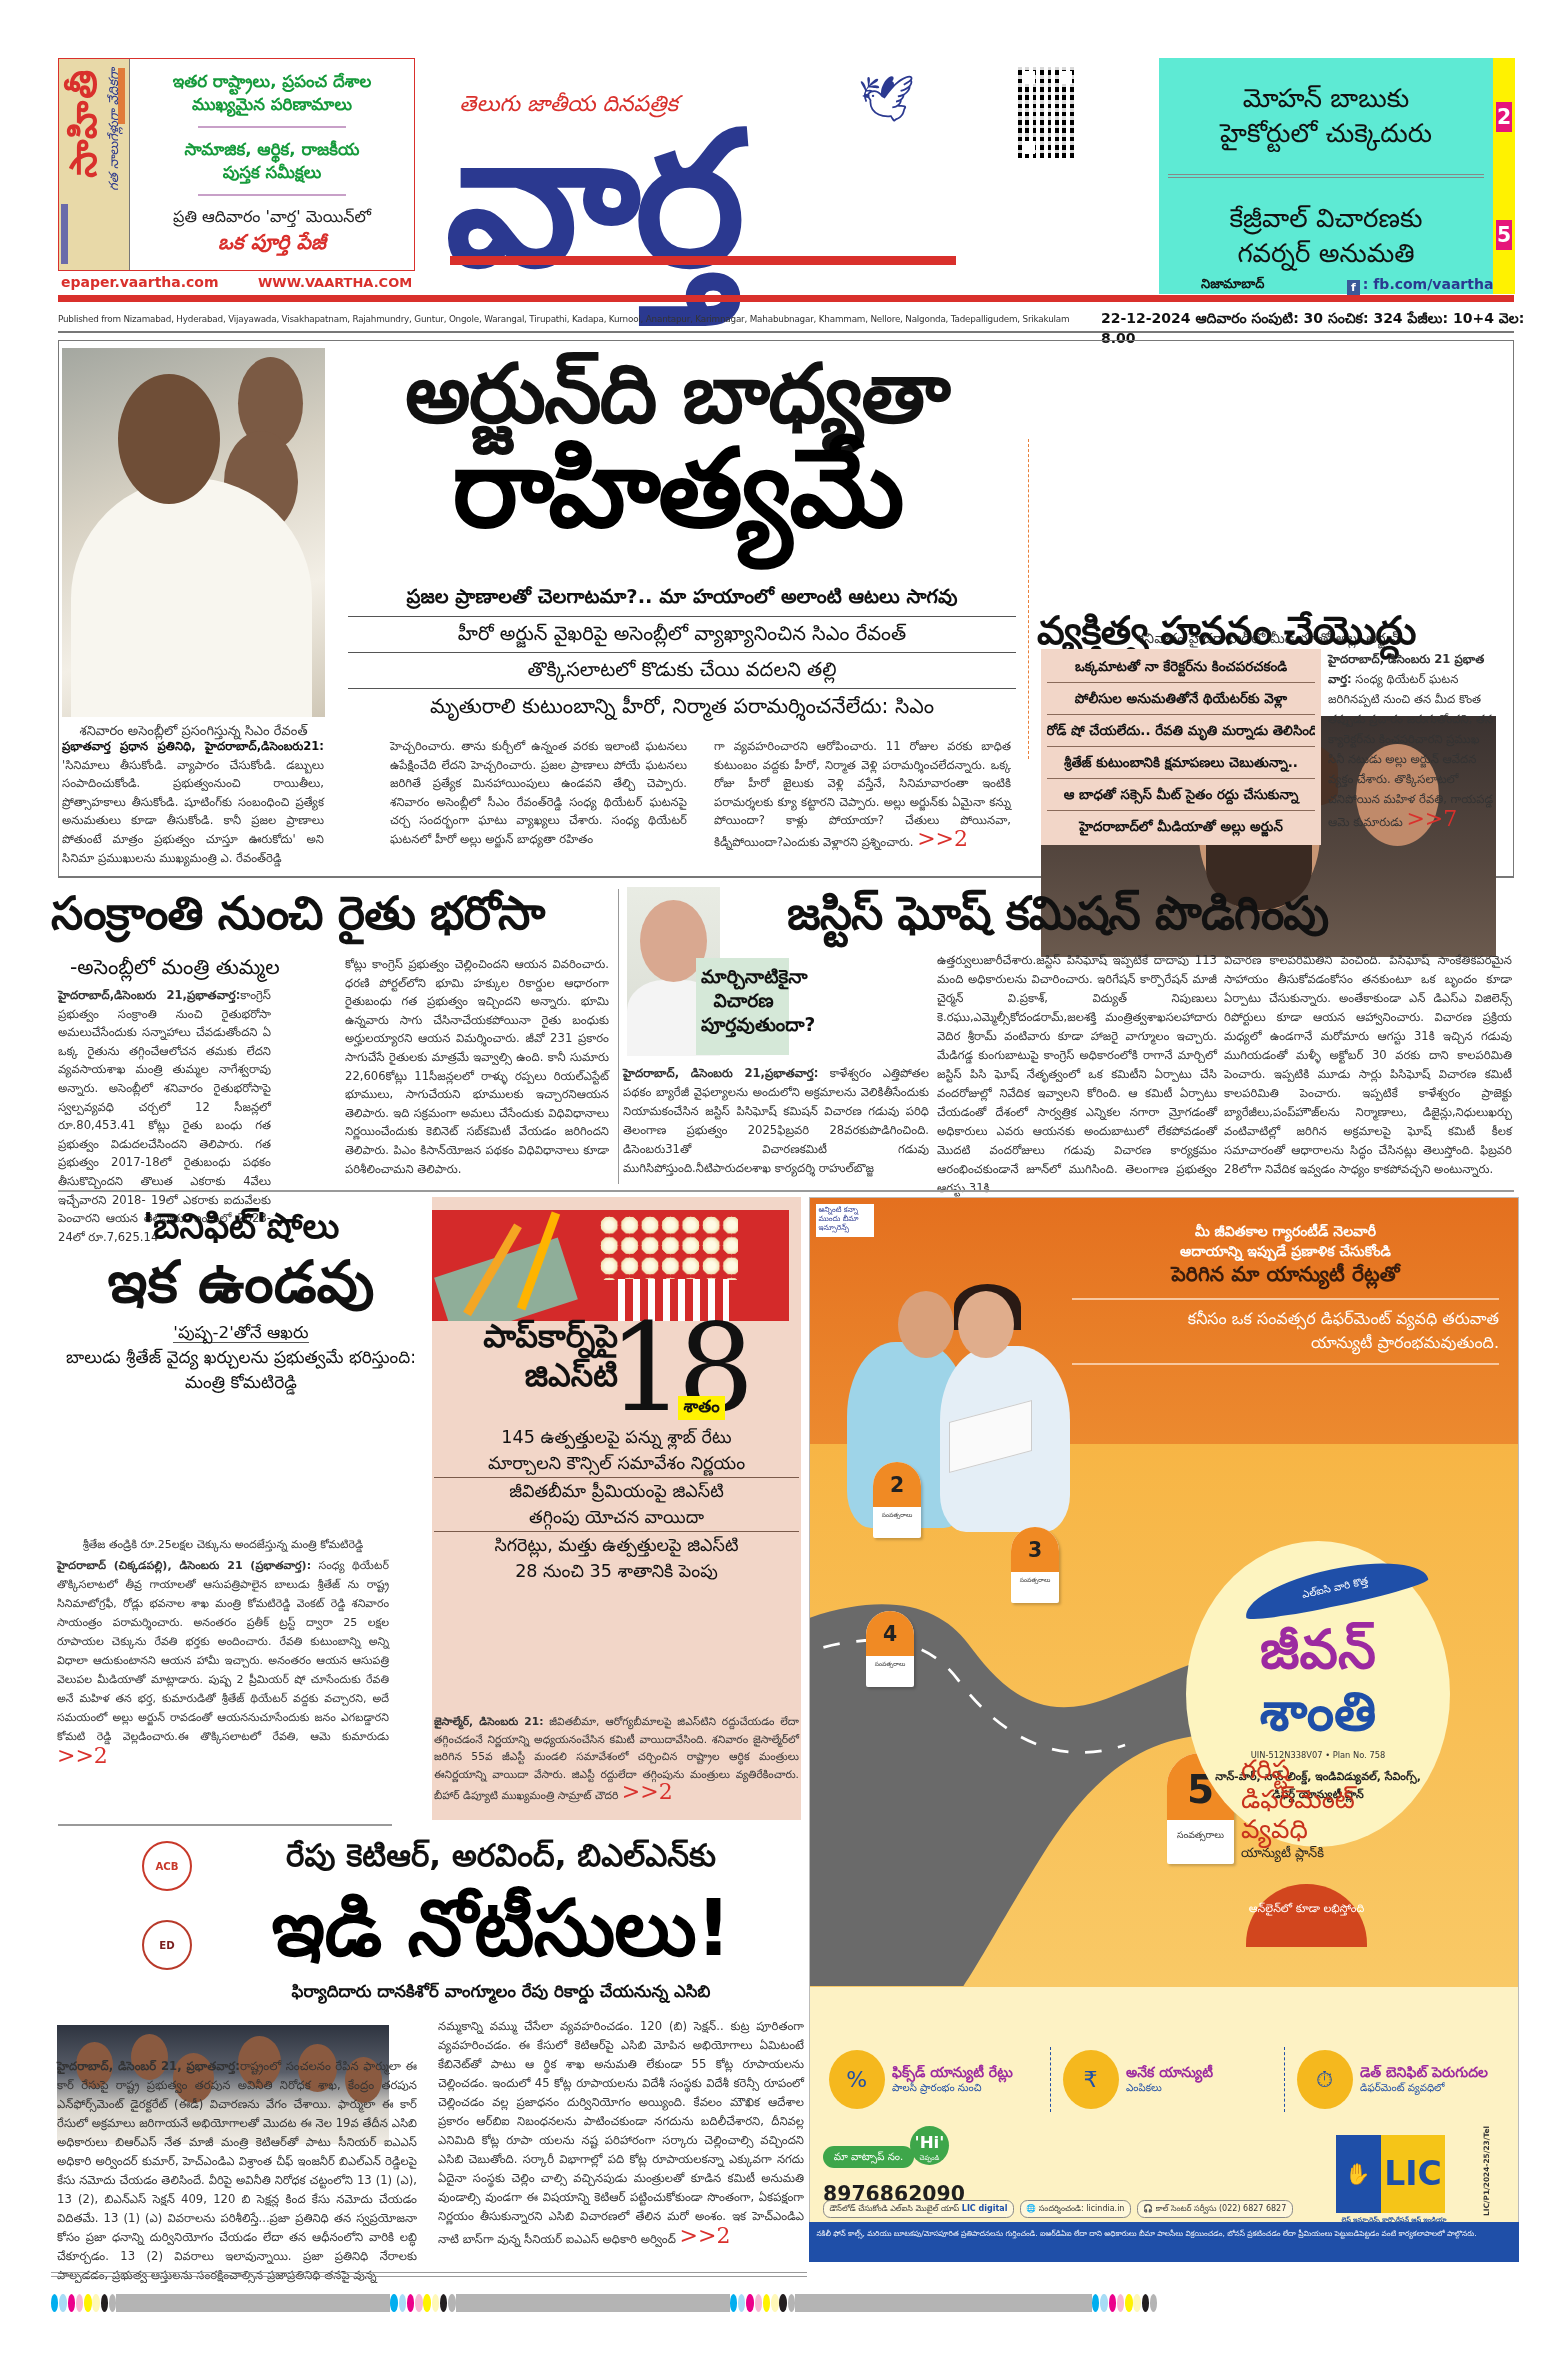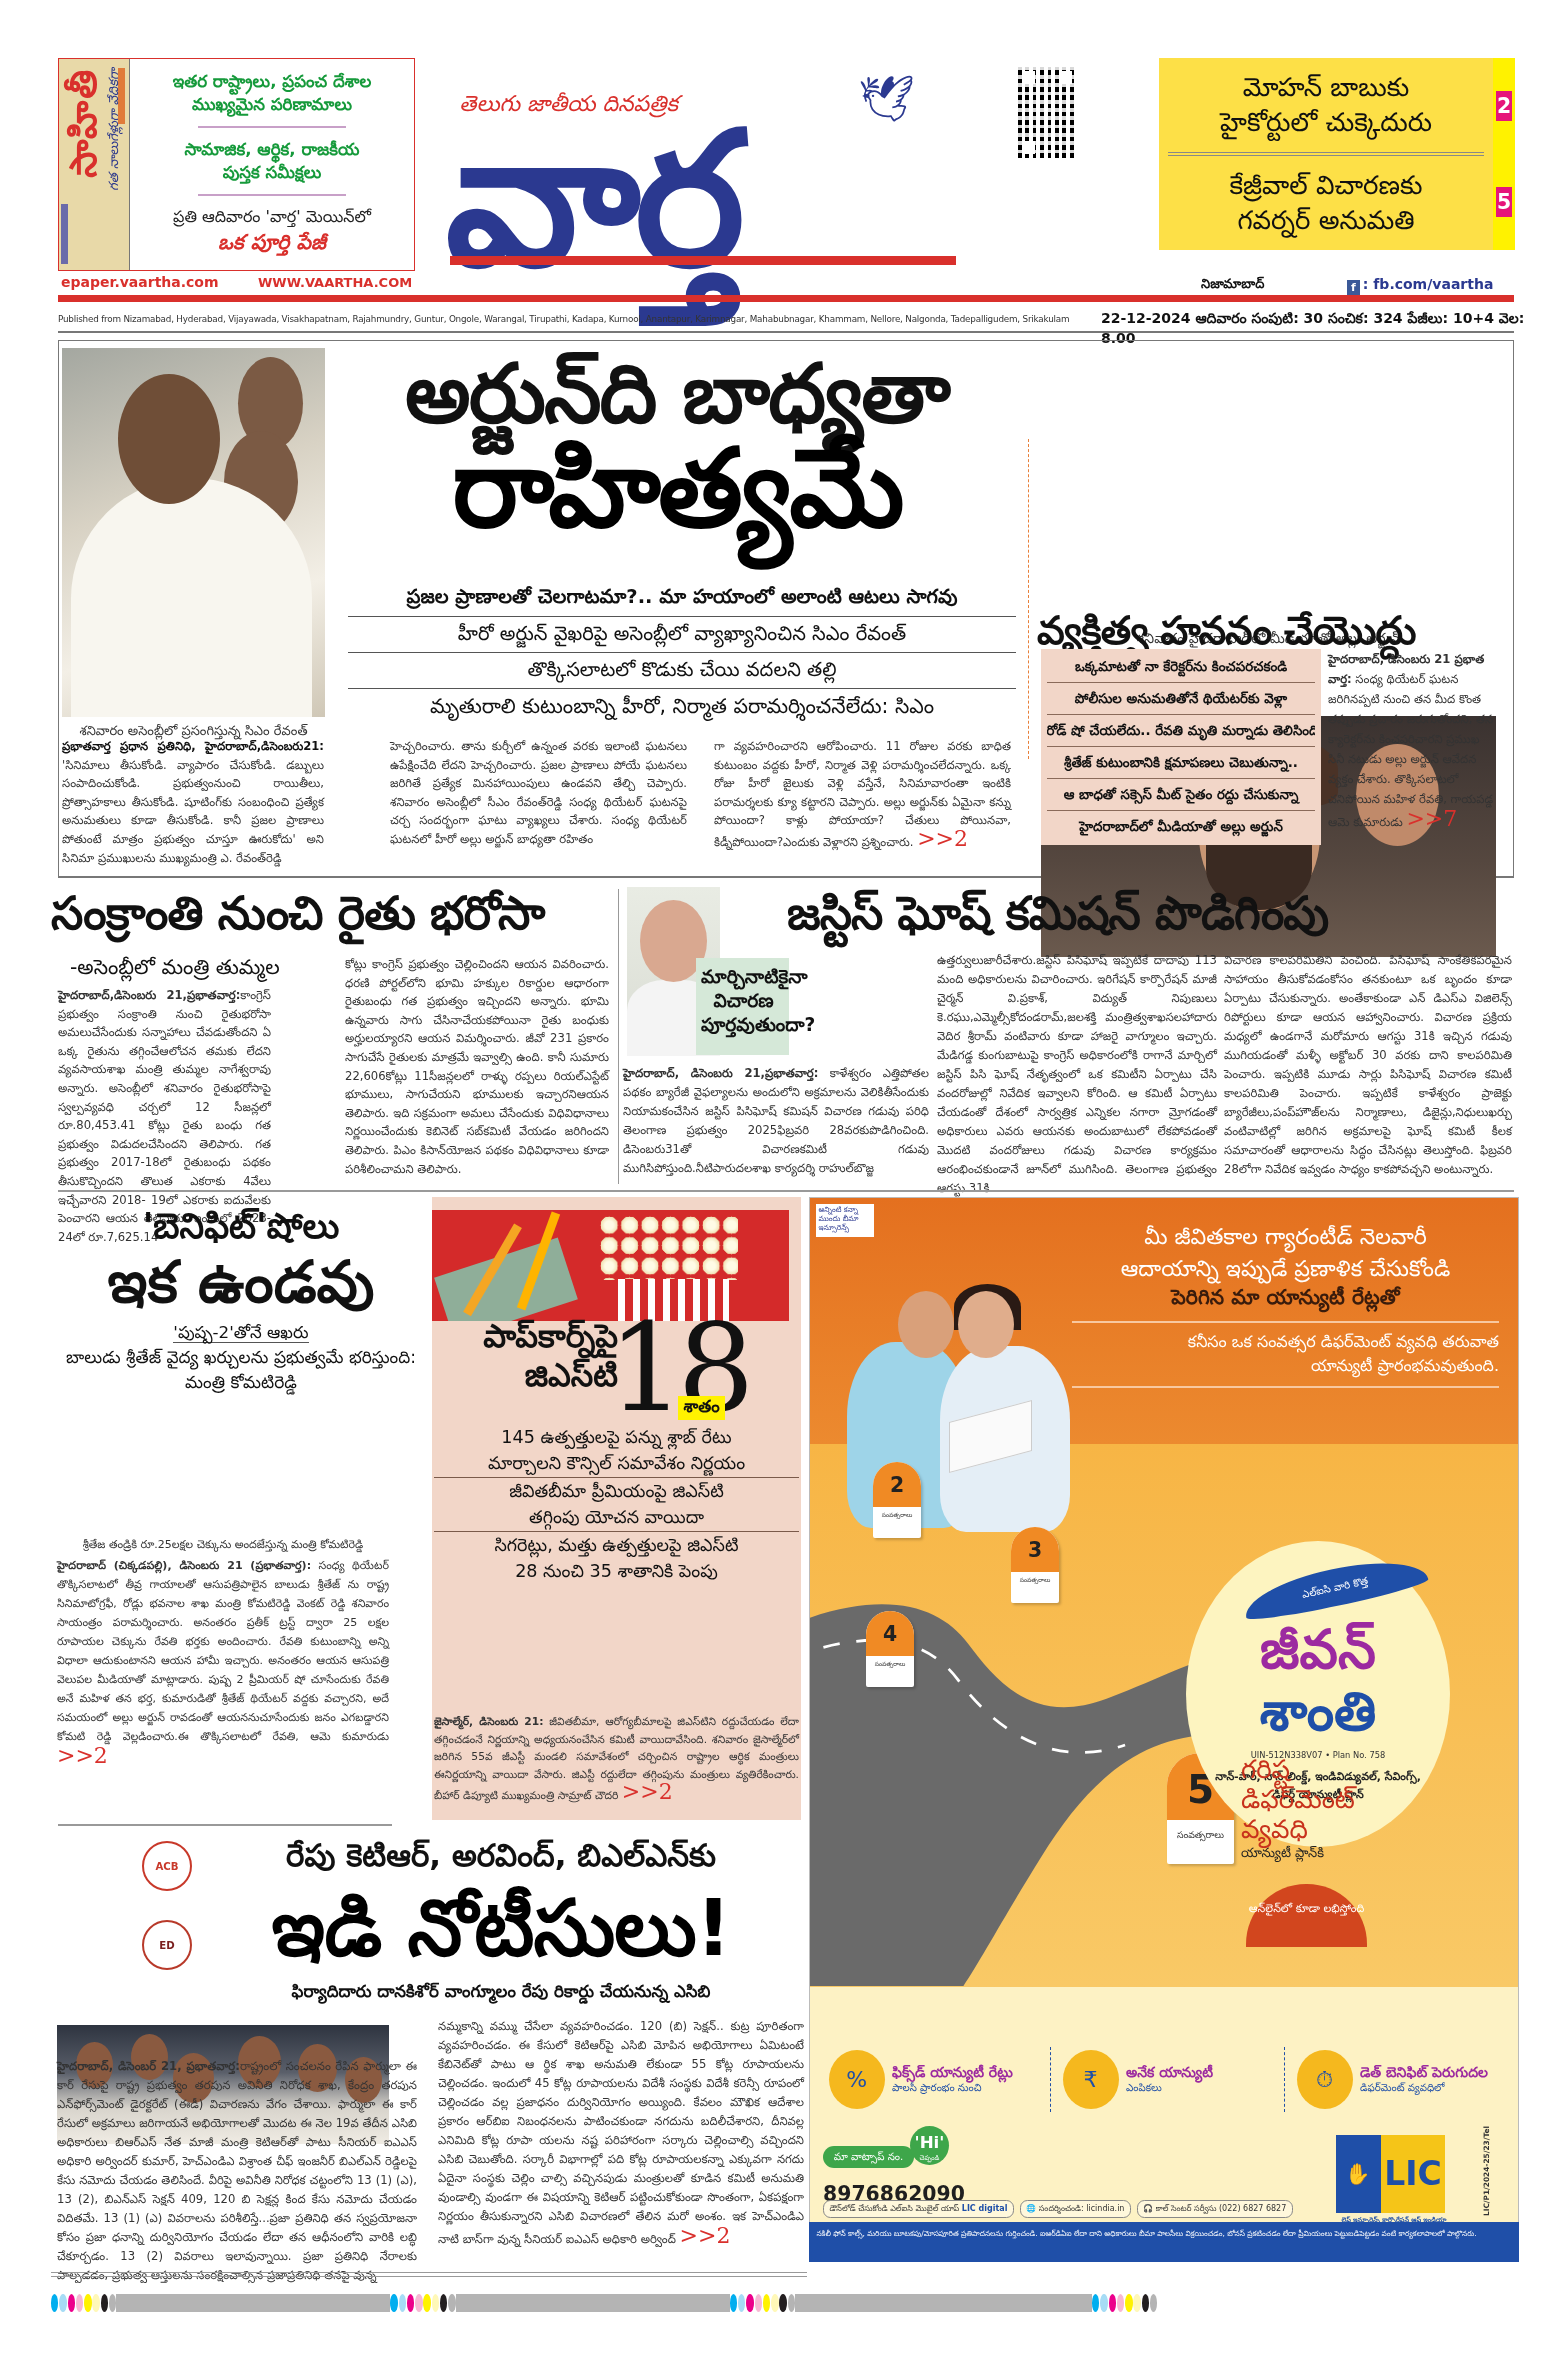--- a/index.html
+++ b/index.html
@@ -30,21 +30,21 @@
 
   .qr { left: 1018px; top: 67px; width: 58px; height: 91px; background:
       repeating-linear-gradient(90deg, #000 0 3.7px, #fff 3.7px 7.4px),
       #000; }
   .qr-inner { position: absolute; inset: 0; background:
       linear-gradient(#fff,#fff) 3.7px 3.7px/13px 13px no-repeat,
       linear-gradient(#fff,#fff) 41px 3.7px/13px 13px no-repeat,
       linear-gradient(#fff,#fff) 3.7px 74px/13px 13px no-repeat,
       repeating-linear-gradient(0deg, transparent 0 4.6px, rgba(255,255,255,.85) 4.6px 8.3px); mix-blend-mode: normal; }
 
-  .teaser { left: 1159px; top: 58px; width: 356px; height: 192px; background: #fde047; display: flex; }
+  .teaser { left: 1159px; top: 58px; width: 356px; height: 236px; background: #5eead4; display: flex; }
   .teaser-body { flex: 1; display: flex; flex-direction: column; }
   .teaser-item { flex: 1; display: flex; flex-direction: column; justify-content: center; align-items: center; font-size: 26px; line-height: 1.35; color: #111; text-align: center; }
   .teaser-sep { height: 3.7px; border-top: 1.9px solid #888; border-bottom: 1.9px solid #888; margin: 0 9.3px; }
   .teaser-side { width: 22px; background: #fff200; display: flex; flex-direction: column; justify-content: space-around; align-items: center; }
   .teaser-side span { background: #e6157a; color: #fff; font-weight: bold; font-size: 20.4px; width: 16.7px; text-align: center; line-height: 30px; }
   .mh-city { left: 1201px; top: 276px; font-size: 13px; font-weight: bold; color: #111; }
   .mh-fb { left: 1347px; top: 276px; font-size: 14px; color: #2b3990; font-weight: bold; }
   .mh-fb .fbi { display: inline-block; width: 13px; height: 15px; background: #3b5998; color: #fff; font-size: 11px; text-align: center; line-height: 15px; margin-right: 2.8px; vertical-align: -1.9px; }
 
   .mh-rule { left: 58px; top: 295px; width: 1456px; height: 6.5px; background: #d9302c; }
@@ -136,21 +136,21 @@
   .gst-decks div { font-size: 17.6px; line-height: 1.5; }
   .gst-decks .rule { border-bottom: 1.4px solid #7a5a4a; }
   .gst-body { left: 434px; top: 1713px; width: 365px; font-size: 10.7px; line-height: 17.6px; color: #333; text-align: justify; }
 
   
   .lic { left: 809px; top: 1197px; width: 710px; height: 1065px; border: 0.9px solid #bbb; overflow: hidden; background: #fdf2c4; }
   .lic-top { position: absolute; left: 0; top: 0; width: 710px; height: 246px; background: linear-gradient(180deg, #e4701f, #ec8a2f); }
   .lic-mid { position: absolute; left: 0; top: 246px; width: 710px; height: 543px; background: linear-gradient(180deg, #f7b545, #f9c966); }
   .lic-badge { position: absolute; left: 5.6px; top: 5.6px; width: 58px; height: 33px; background: #fff; font-size: 7.4px; color: #2b3990; padding: 2.8px; line-height: 1.2; }
   .lic-headline { position: absolute; left: 262px; top: 23px; width: 427px; text-align: center; color: #fff; }
-  .lic-headline .h1 { font-size: 22px; font-weight: normal; line-height: 1.45; }
+  .lic-headline .h1 { font-size: 14px; font-weight: bold; line-height: 1.45; }
   .lic-headline .h2 { font-size: 20.4px; font-weight: bold; color: #3a1c0c; }
   .lic-headline .rule { height: 1.9px; background: #f8c8a0; margin: 7.4px 0; }
   .lic-headline .sub { font-size: 16px; line-height: 1.5; text-align: right; }
   .couple { position: absolute; left: 0; top: 51px; width: 278px; height: 278px; }
   .couple .m { position: absolute; left: 88px; top: 42px; width: 56px; height: 67px; border-radius: 50%; background: #d9a07a; }
   .couple .mb { position: absolute; left: 37px; top: 93px; width: 121px; height: 186px; border-radius: 40% 40% 20% 20%; background: #9ed4e8; }
   .couple .w { position: absolute; left: 148px; top: 42px; width: 56px; height: 67px; border-radius: 50%; background: #e0ad8c; }
   .couple .wh { position: absolute; left: 144px; top: 35px; width: 67px; height: 46px; border-radius: 50% 50% 0 0; background: #2a1a14; }
   .couple .wb { position: absolute; left: 130px; top: 97px; width: 130px; height: 186px; border-radius: 40% 40% 20% 20%; background: #e4eef6; }
   .couple .laptop { position: absolute; left: 139px; top: 162px; width: 83px; height: 51px; background: #fafafa; border: 0.9px solid #ccc; transform: skewY(-15deg); }

